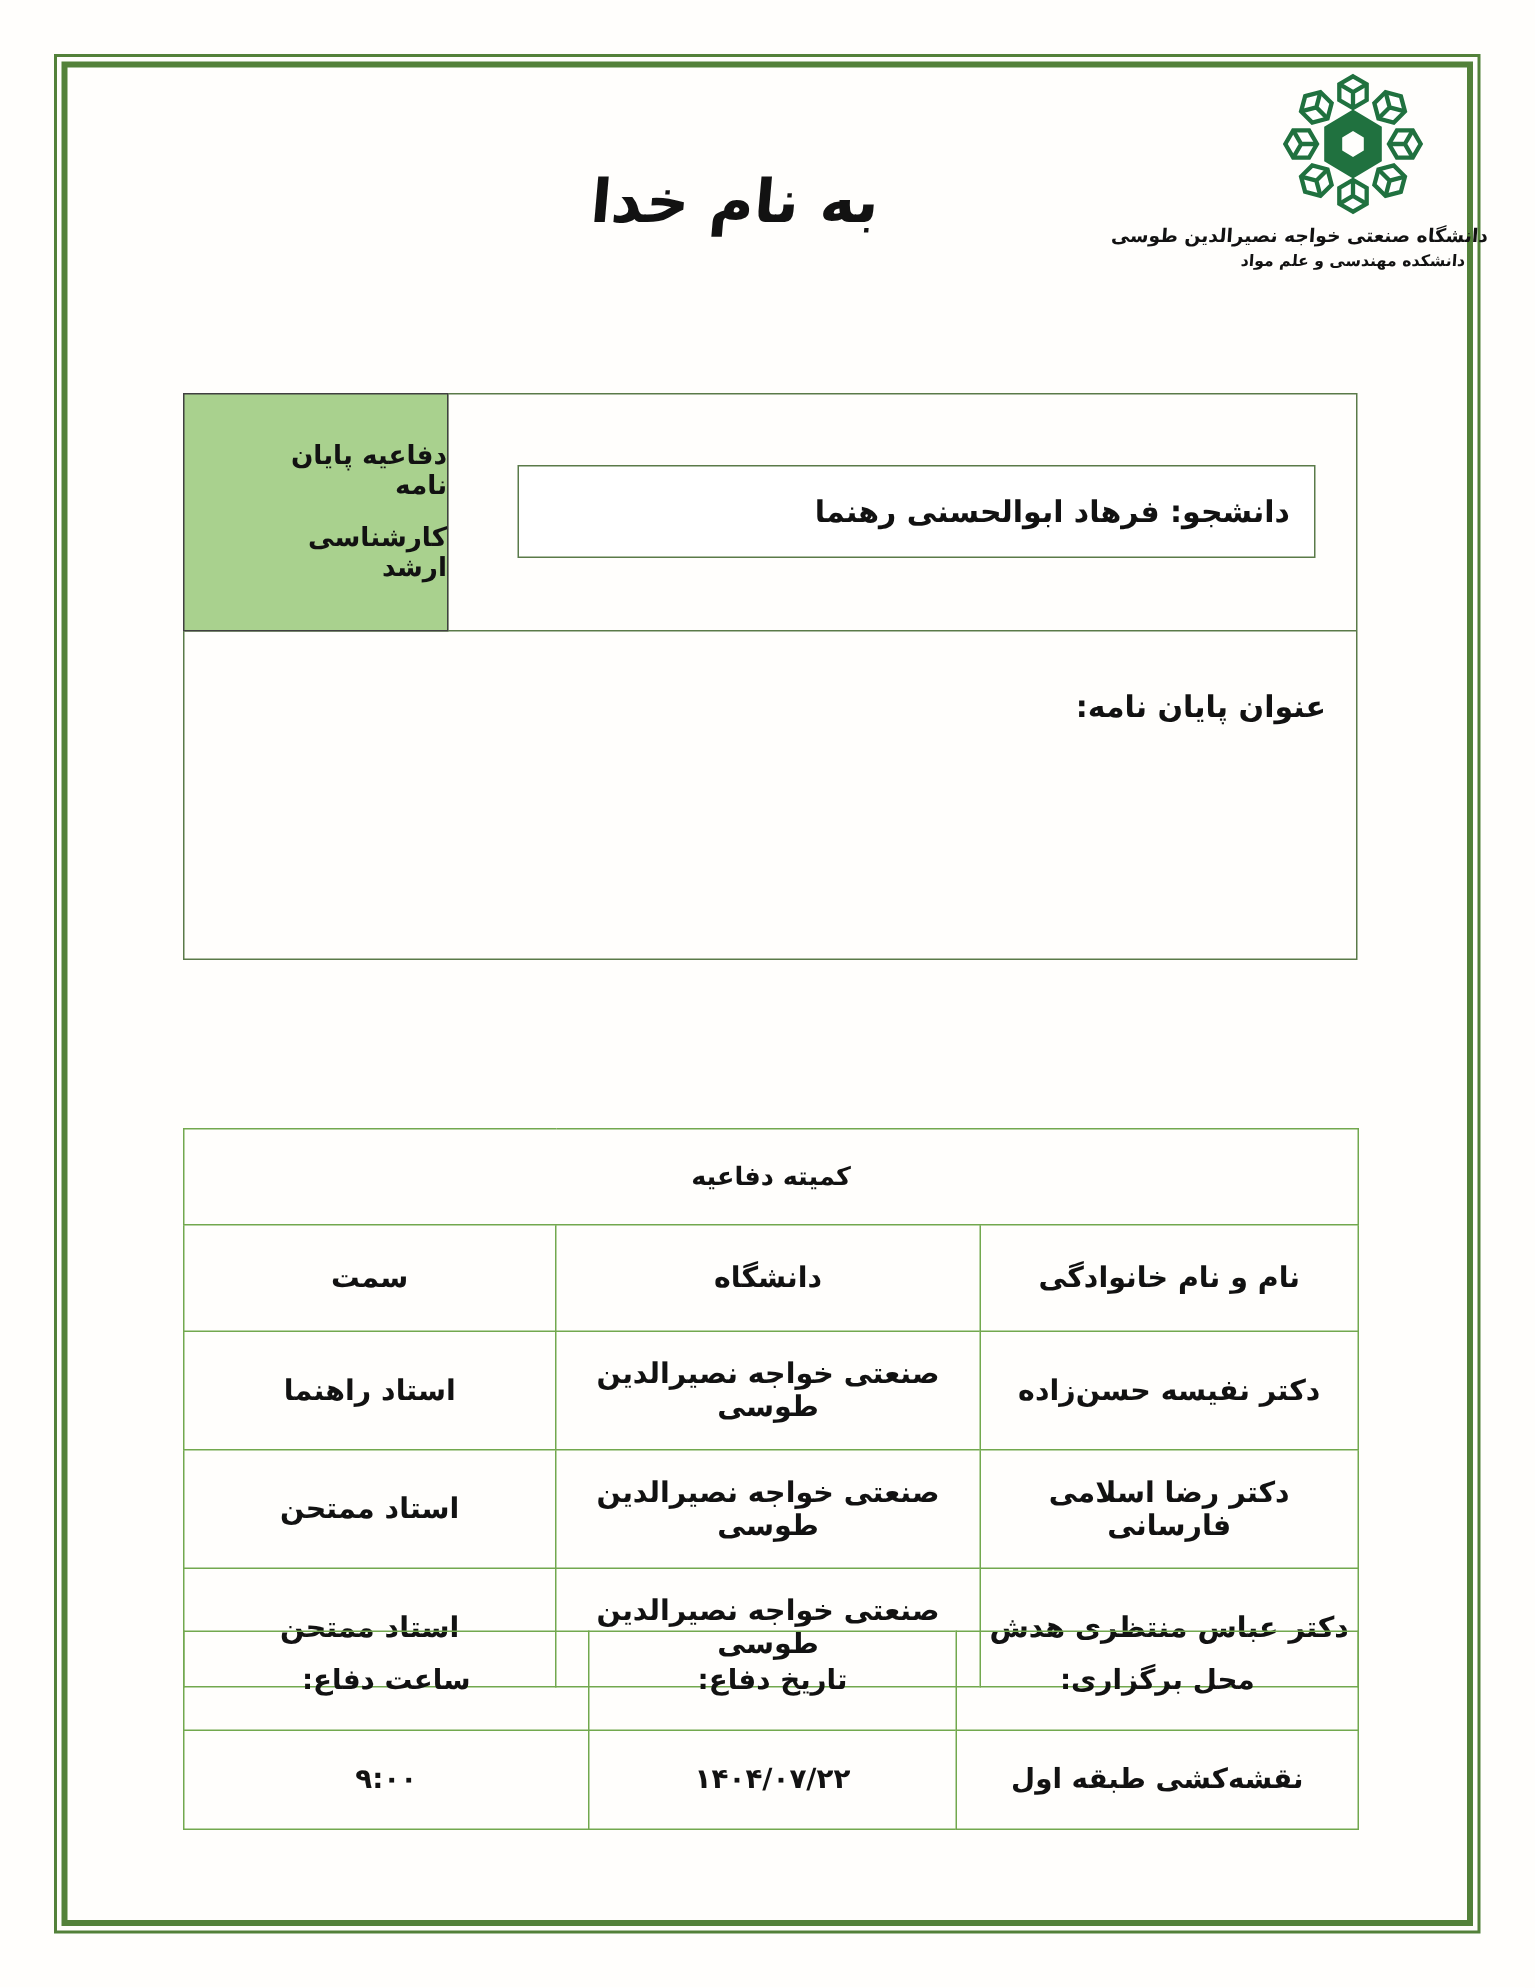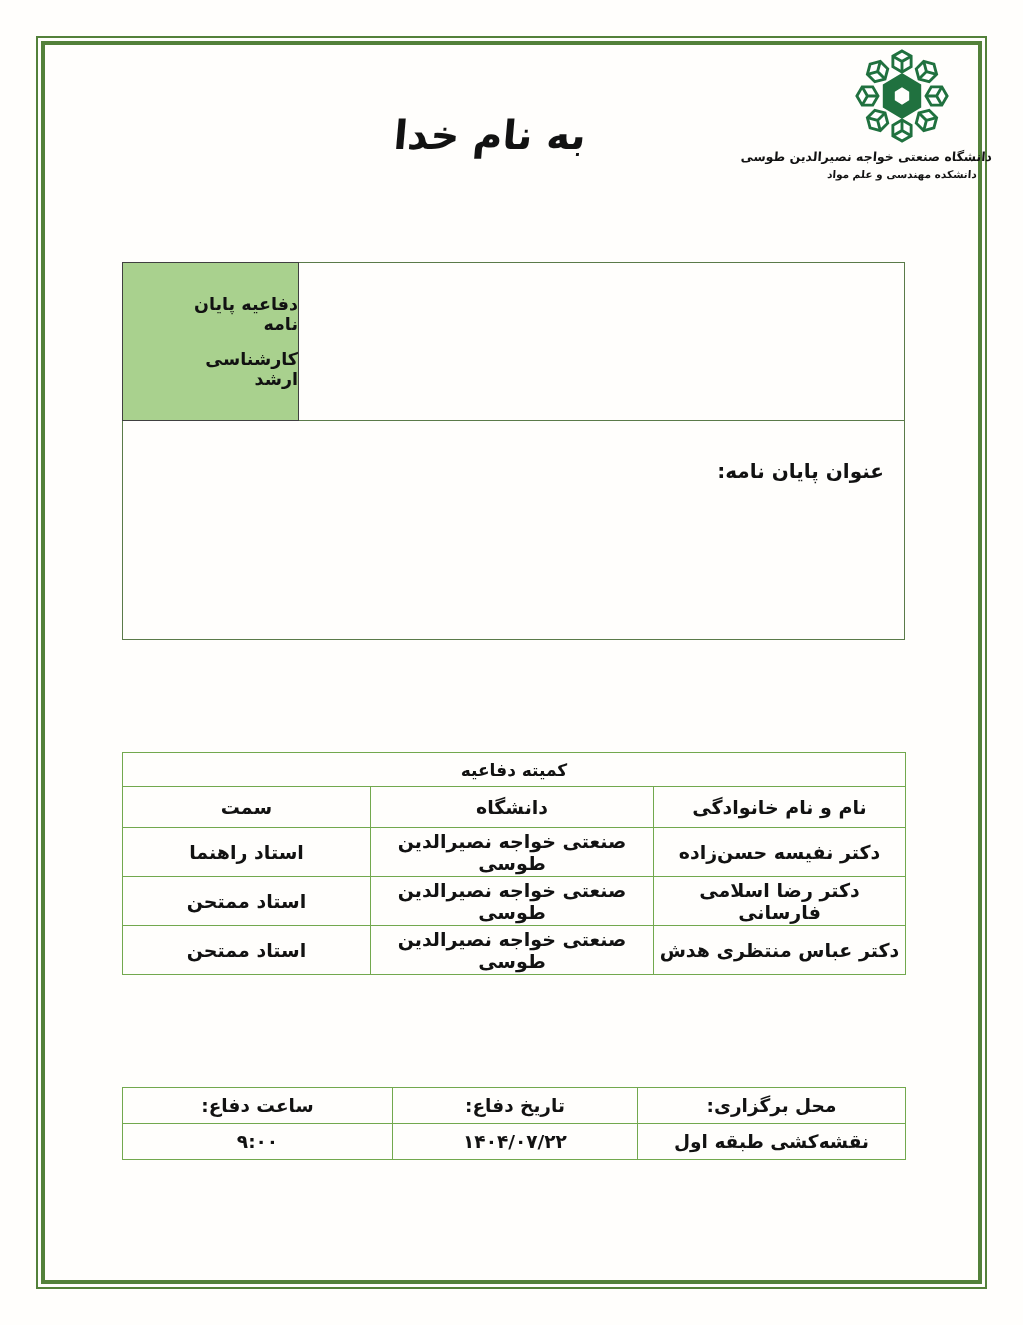--- a/index.html
+++ b/index.html
@@ -57,21 +57,21 @@
   .title-text  { font-size:20px; line-height:46px; }
 
   
   .tbl {
     position:absolute; left:122px; width:783px;
     border-collapse:collapse; table-layout:fixed; direction:rtl;
     font-weight:700; color:#121212;
   }
   .tbl th, .tbl td {
     border:1px solid #72a84e; text-align:center; vertical-align:middle;
-    padding:1px 4px; font-weight:700;
+    padding:16px 4px; font-weight:700;
   }
   .committee { top:752px; }
   .committee .band th { height:31px; font-size:17px; }
   .committee .cols th { height:38px; font-size:19px;text-align:center; }
   .committee td       { height:46px; font-size:19px; }
   .schedule { top:1087px; }
   .schedule th { height:33px; font-size:18.5px;margin-left:43px; }
   .schedule td { height:33px; font-size:18.5px; }
 </style>
 </head>
@@ -103,20 +103,23 @@
     </svg>
     <div class="logo-line1">دانشگاه صنعتی خواجه نصیرالدین طوسی</div>
     <div class="logo-line2">دانشکده مهندسی و علم مواد</div>
   </div>
 
   <div class="t1">
     <div class="t1-sep"></div>
     <div class="t1-green">
       <div>دفاعیه پایان نامه</div>
       <div>کارشناسی ارشد</div>
+    </div>
+    <div class="student-box">
+      <span>دانشجو: فرهاد ابوالحسنی رهنما</span>
     </div>
     <div class="title-area">
       <div class="title-label">عنوان پایان نامه:</div>
       <div class="title-text">
       </div>
     </div>
   </div>
 
   <table class="tbl committee" dir="rtl">
     <colgroup>

